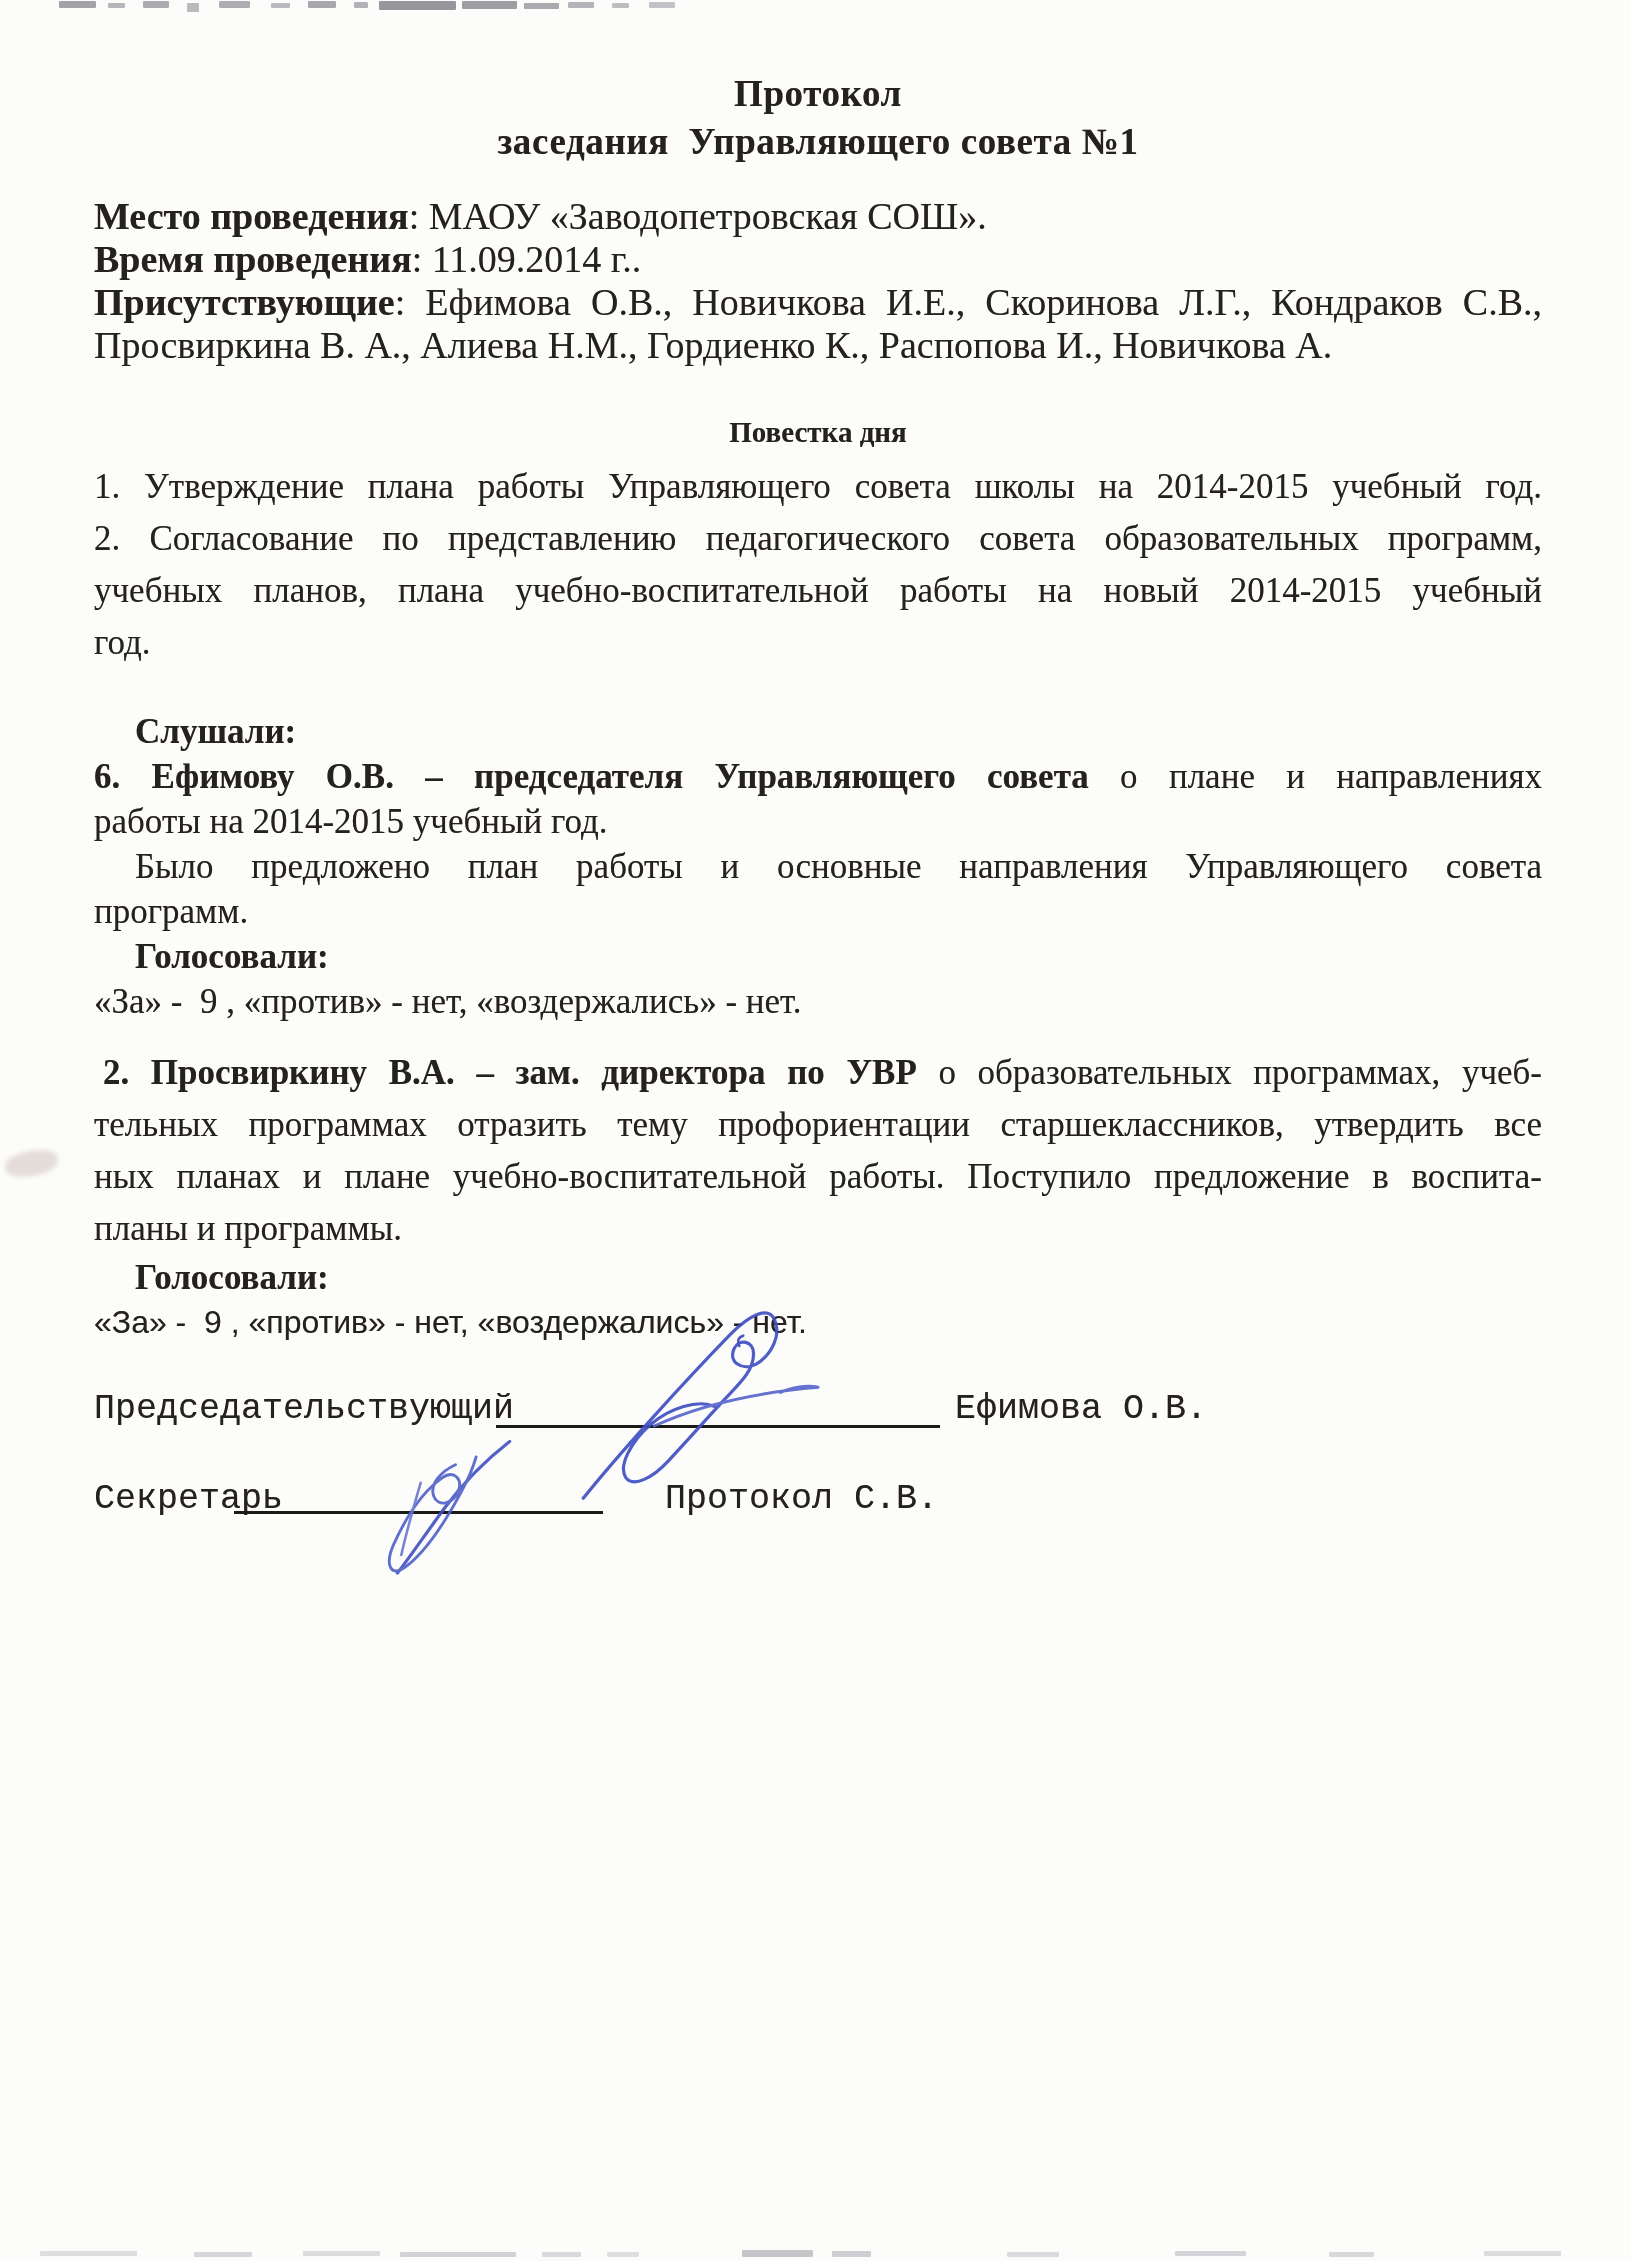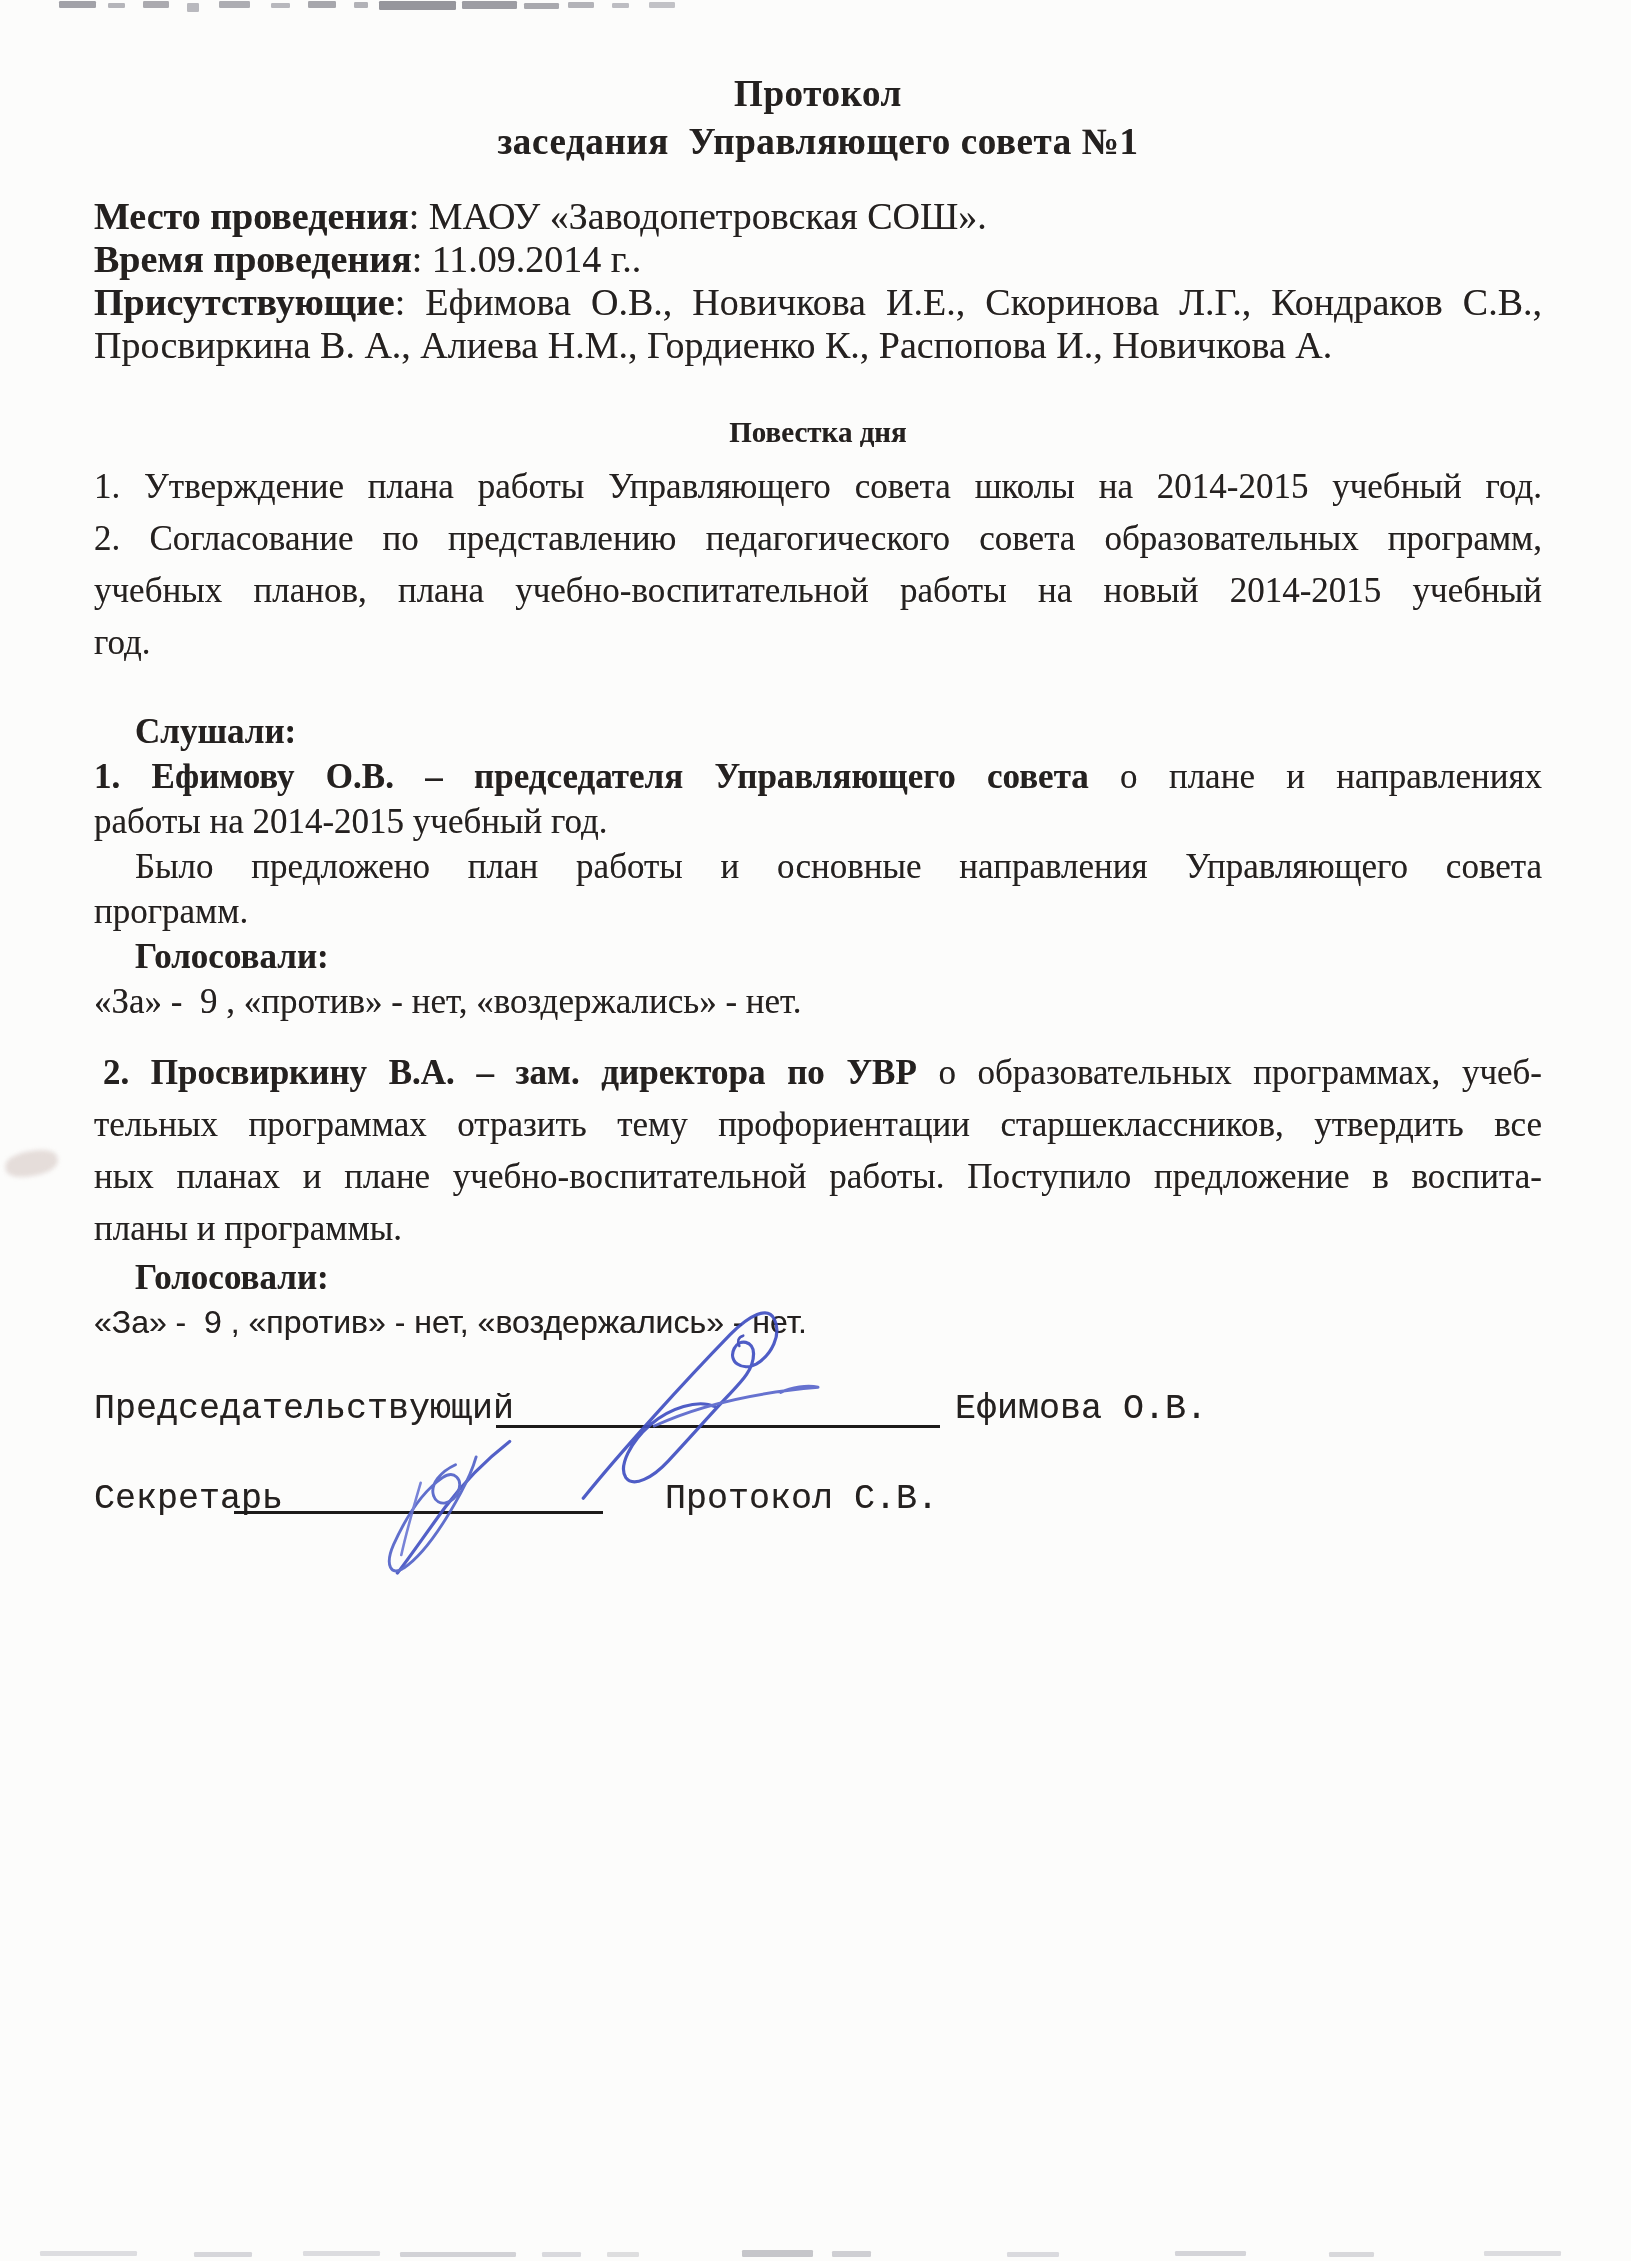--- a/index.html
+++ b/index.html
@@ -87,21 +87,21 @@
   <div class="abs content-w center agenda-head">Повестка дня</div>
   <div class="abs content-w agenda-block">
     <div class="just">1. Утверждение плана работы Управляющего совета школы на 2014-2015 учебный год.</div>
     <div class="just">2. Согласование по представлению педагогического совета образовательных программ,</div>
     <div class="just">учебных планов, плана учебно-воспитательной работы на новый 2014-2015 учебный</div>
     <div class="line">год.</div>
   </div>
 
   <div class="abs content-w heard-block">
     <div class="line bold indent">Слушали:</div>
-    <div class="just"><span class="bold">1. Ефимову О.В. – председателя Управляющего совета</span><span> о плане и направлениях</span></div>
+    <div class="just"><span class="bold">6. Ефимову О.В. – председателя Управляющего совета</span><span> о плане и направлениях</span></div>
     <div class="line">работы на 2014-2015 учебный год.</div>
     <div class="just indent">Было предложено план работы и основные направления Управляющего совета</div>
     <div class="line">программ.</div>
     <div class="line bold indent">Голосовали:</div>
     <div class="line">«За» -  9 , «против» - нет, «воздержались» - нет.</div>
   </div>
 
   <div class="abs content-w heard2-block">
     <div class="just indent-sm"><span class="bold">2. Просвиркину В.А. – зам. директора по УВР</span><span> о образовательных программах, учеб-</span></div>
     <div class="just">тельных программах отразить тему профориентации старшеклассников, утвердить все</div>

